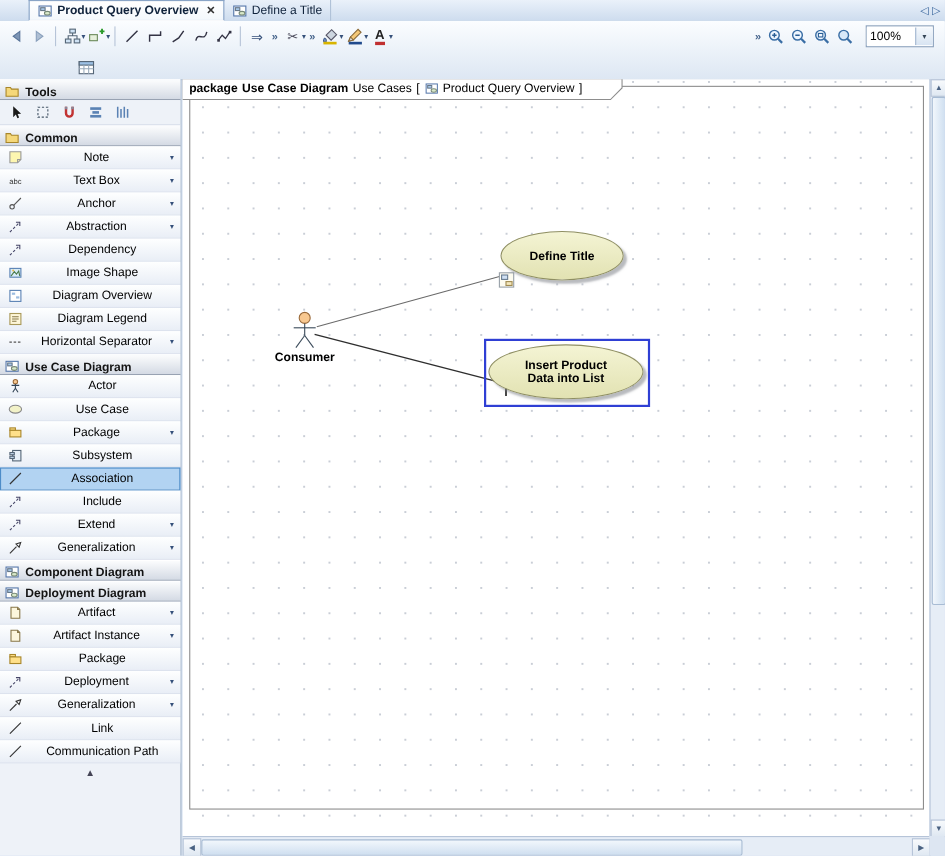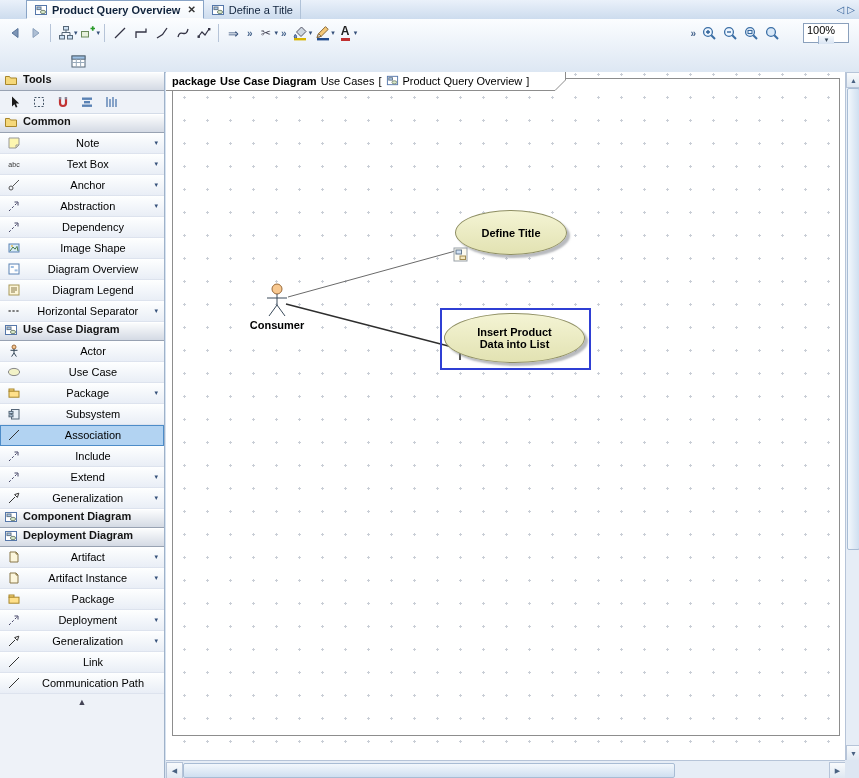--- a/index.html
+++ b/index.html
@@ -17,28 +17,28 @@
   
   #toolbar{position:absolute;left:0;top:19px;width:859px;height:53px;background:linear-gradient(#fbfdff,#dde7f3);border-bottom:1px solid #b2c1d6;}
   .trow{display:flex;align-items:center;height:26px;padding:1px 4px;}
   .tb{width:21px;height:20px;display:flex;align-items:center;justify-content:center;border-radius:2px;flex:0 0 auto;}
   .tbw{display:flex;align-items:center;flex:0 0 auto;}
   .dd{font-size:7px;color:#35507a;margin-left:-2px;}
   .sep{width:1px;height:18px;background:#b6c4d8;margin:0 4px;flex:0 0 1px;}
   .chev{color:#46648c;font-size:10px;margin:0 3px;font-weight:bold;}
   .glyph{font-size:13px;color:#35507a;line-height:1;}
   .rgap{flex:1 1 auto;}
-  .zoombox{display:flex;align-items:center;border:1px solid #8aa0bc;background:#fff;height:18px;margin:0 6px 0 20px;flex-direction:column;}
+  .zoombox{display:flex;align-items:center;border:1px solid #8aa0bc;background:#fff;height:18px;margin:0 6px 0 8px;}
   .zoombox input{border:0;outline:0;width:38px;height:16px;font-family:"Liberation Sans",sans-serif;font-size:11px;padding:0 3px;}
   .zdd{width:15px;height:16px;background:linear-gradient(#f4f8fc,#d8e4f2);border-left:1px solid #9ab0cc;display:flex;align-items:center;justify-content:center;font-size:7px;color:#345;}
   .fonticon{font-weight:bold;font-size:12px;color:#222;border-bottom:3px solid #c03030;line-height:1.05;}
 
   
   #palette{position:absolute;left:0;top:72px;width:164px;height:706px;background:#eef2f8;border-right:1px solid #9fb2c9;display:flex;flex-direction:column;}
-  .ph{flex:0 0 17px;display:flex;align-items:flex-start;gap:5px;padding:0 4px;font-weight:bold;color:#141414;background:linear-gradient(#fbfcfd,#d4dae4);border-top:1px solid #ffffff;border-bottom:1px solid #98a2b2;}
+  .ph{flex:0 0 17px;display:flex;align-items:flex-end;gap:5px;padding:0 4px;font-weight:bold;color:#141414;background:linear-gradient(#fbfcfd,#d4dae4);border-top:1px solid #ffffff;border-bottom:1px solid #98a2b2;}
   .ptools{flex:0 0 22px;display:flex;align-items:center;gap:7px;padding:0 6px;background:#eef2f8;border-bottom:1px solid #d4dce8;}
   .pt{width:17px;height:17px;display:flex;align-items:center;justify-content:center;}
   .pi{flex:0 0 20px;display:flex;align-items:center;gap:5px;padding:0 4px 0 7px;background:linear-gradient(#feffff,#e9eef6);border-bottom:1px solid #dde3ee;text-align:center;}
   .pi .lbl{flex:1 1 auto;white-space:nowrap;overflow:hidden;}
   .pi.sel{background:#b2d3f2;outline:1px solid #4d8cc8;outline-offset:-1px;}
   .pdd{font-size:7px;color:#35507a;padding-right:2px;}
   .pcollapse{flex:0 0 16px;display:flex;align-items:center;justify-content:center;color:#445;font-size:9px;}
   .pfill{flex:1 1 auto;}
 
   

